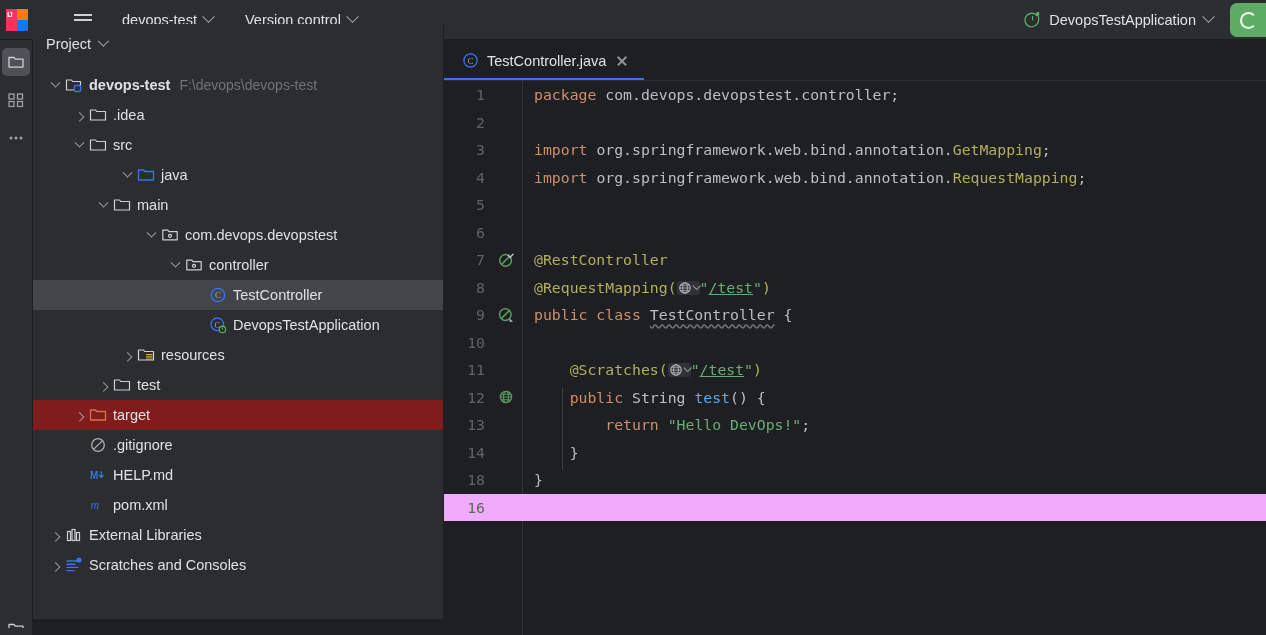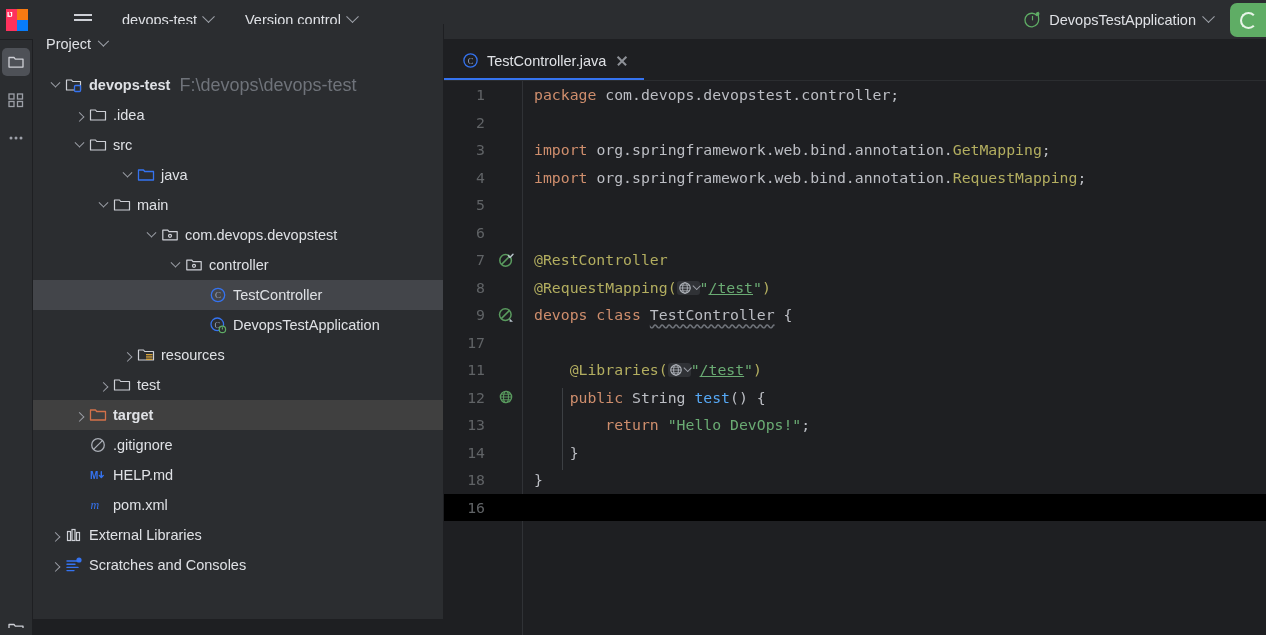--- a/index.html
+++ b/index.html
@@ -99,35 +99,35 @@
     height: 40px; display: flex; align-items: center; padding-left: 13px; gap: 7px;
   }
   .panel-title { font-size: 14.5px; color: #dfe1e5; font-weight: 400; }
   .panel-head .chev { transform: rotate(45deg) translate(-1px,-3px); width: 8px; height: 8px; }
   .tree { padding-top: 6px; font-size: 14.5px; }
   .row {
     height: 30px; display: flex; align-items: center;
     cursor: pointer; padding-right: 6px; white-space: nowrap;
   }
   .row.selected { background: #43454a; }
-  .row.excluded { background: #404040; font-weight: bold; }
+  .row.excluded { background: #7f1d1d; }
   .arrow {
     width: 16px; height: 16px; flex: none; margin-right: 2px;
     display: flex; align-items: center; justify-content: center;
   }
   .arrow i {
     display: block; width: 7px; height: 7px;
     border-right: 1.5px solid #9da0a8; border-bottom: 1.5px solid #9da0a8;
   }
   .arrow.down i { transform: rotate(45deg) translate(-2px,-2px); }
   .arrow.right i { transform: rotate(-45deg) translate(-1px,1px); }
   .ticon { width: 18px; height: 18px; flex: none; margin-right: 6px; }
   .rlabel { color: #dfe1e5; }
   .rlabel.bold { font-weight: bold; }
-  .rpath { color: #6f737a; margin-left: 9px; font-size: 18px; }
+  .rpath { color: #6f737a; margin-left: 9px; font-size: 14px; }
 
   
   .editor-area {
     position: absolute; left: 444px; top: 40px; width: 822px; height: 595px;
     background: #1e1f22;
   }
   .tabbar {
     height: 41px; background: #1e1f22; position: relative;
     display: flex; align-items: stretch;
   }
@@ -154,21 +154,21 @@
   .tab-close::before { transform: rotate(45deg); }
   .tab-close::after { transform: rotate(-45deg); }
   .code-wrap {
     position: relative; height: 554px; background: #1e1f22;
     font-family: "DejaVu Sans Mono", "Liberation Mono", monospace;
     font-size: 14.8px; overflow: hidden;
   }
   .code-line {
     height: 27.5px; display: flex; align-items: center; position: relative;
   }
-  .code-line.caret { background: #000000; }
+  .code-line.caret { background: #f0abfc; }
   .lineno {
     width: 46px; text-align: right; color: #606366;
     flex: none; padding-right: 5px;
     font-family: "DejaVu Sans Mono", "Liberation Mono", monospace;
   }
   .gutter-icon {
     width: 32px; flex: none; display: flex; align-items: center;
     justify-content: center; height: 27.5px; cursor: pointer;
   }
   .gutter-sep {
@@ -544,31 +544,31 @@
           </div>
           <div class="code-line">
             <span class="lineno">9</span>
             <span class="gutter-icon">
               <svg width="16" height="16" viewBox="0 0 16 16">
                 <circle cx="7.3" cy="7.6" r="5.8" fill="none" stroke="#599a5e" stroke-width="1.5"></circle>
                 <path d="M3.3 11.6 11.3 3.6" stroke="#599a5e" stroke-width="1.5"></path>
                 <path d="M11.6 11.4 15 14.8h-3.4z" fill="#b9c4cd"></path>
               </svg>
             </span>
-            <span class="code-text"><span class="kw">devops class</span> <span class="cls squig">TestController</span> <span class="plain">{</span></span>
-          </div>
-          <div class="code-line">
-            <span class="lineno">17</span>
+            <span class="code-text"><span class="kw">public class</span> <span class="cls squig">TestController</span> <span class="plain">{</span></span>
+          </div>
+          <div class="code-line">
+            <span class="lineno">10</span>
             <span class="gutter-icon"></span>
             <span class="code-text"></span>
           </div>
           <div class="code-line">
             <span class="lineno">11</span>
             <span class="gutter-icon"></span>
-            <span class="code-text">&nbsp;&nbsp;&nbsp;&nbsp;<span class="ann">@Libraries(</span><span class="globe-chip"><svg width="14" height="14" viewBox="0 0 16 16">
+            <span class="code-text">&nbsp;&nbsp;&nbsp;&nbsp;<span class="ann">@Scratches(</span><span class="globe-chip"><svg width="14" height="14" viewBox="0 0 16 16">
                   <circle cx="8" cy="8" r="6" fill="none" stroke="#b4b8bf" stroke-width="1.2"></circle>
                   <ellipse cx="8" cy="8" rx="2.7" ry="6" fill="none" stroke="#b4b8bf" stroke-width="1"></ellipse>
                   <path d="M2 8h12M3 4.8h10M3 11.2h10" stroke="#b4b8bf" stroke-width="0.9"></path>
                 </svg><span class="mini-chev"></span></span><span class="str">"</span><span class="url">/test</span><span class="str">"</span><span class="ann">)</span></span>
           </div>
           <div class="code-line">
             <span class="lineno">12</span>
             <span class="gutter-icon">
               <svg width="16" height="16" viewBox="0 0 16 16">
                 <circle cx="8" cy="8" r="5.6" fill="none" stroke="#599a5e" stroke-width="1.4"></circle>

